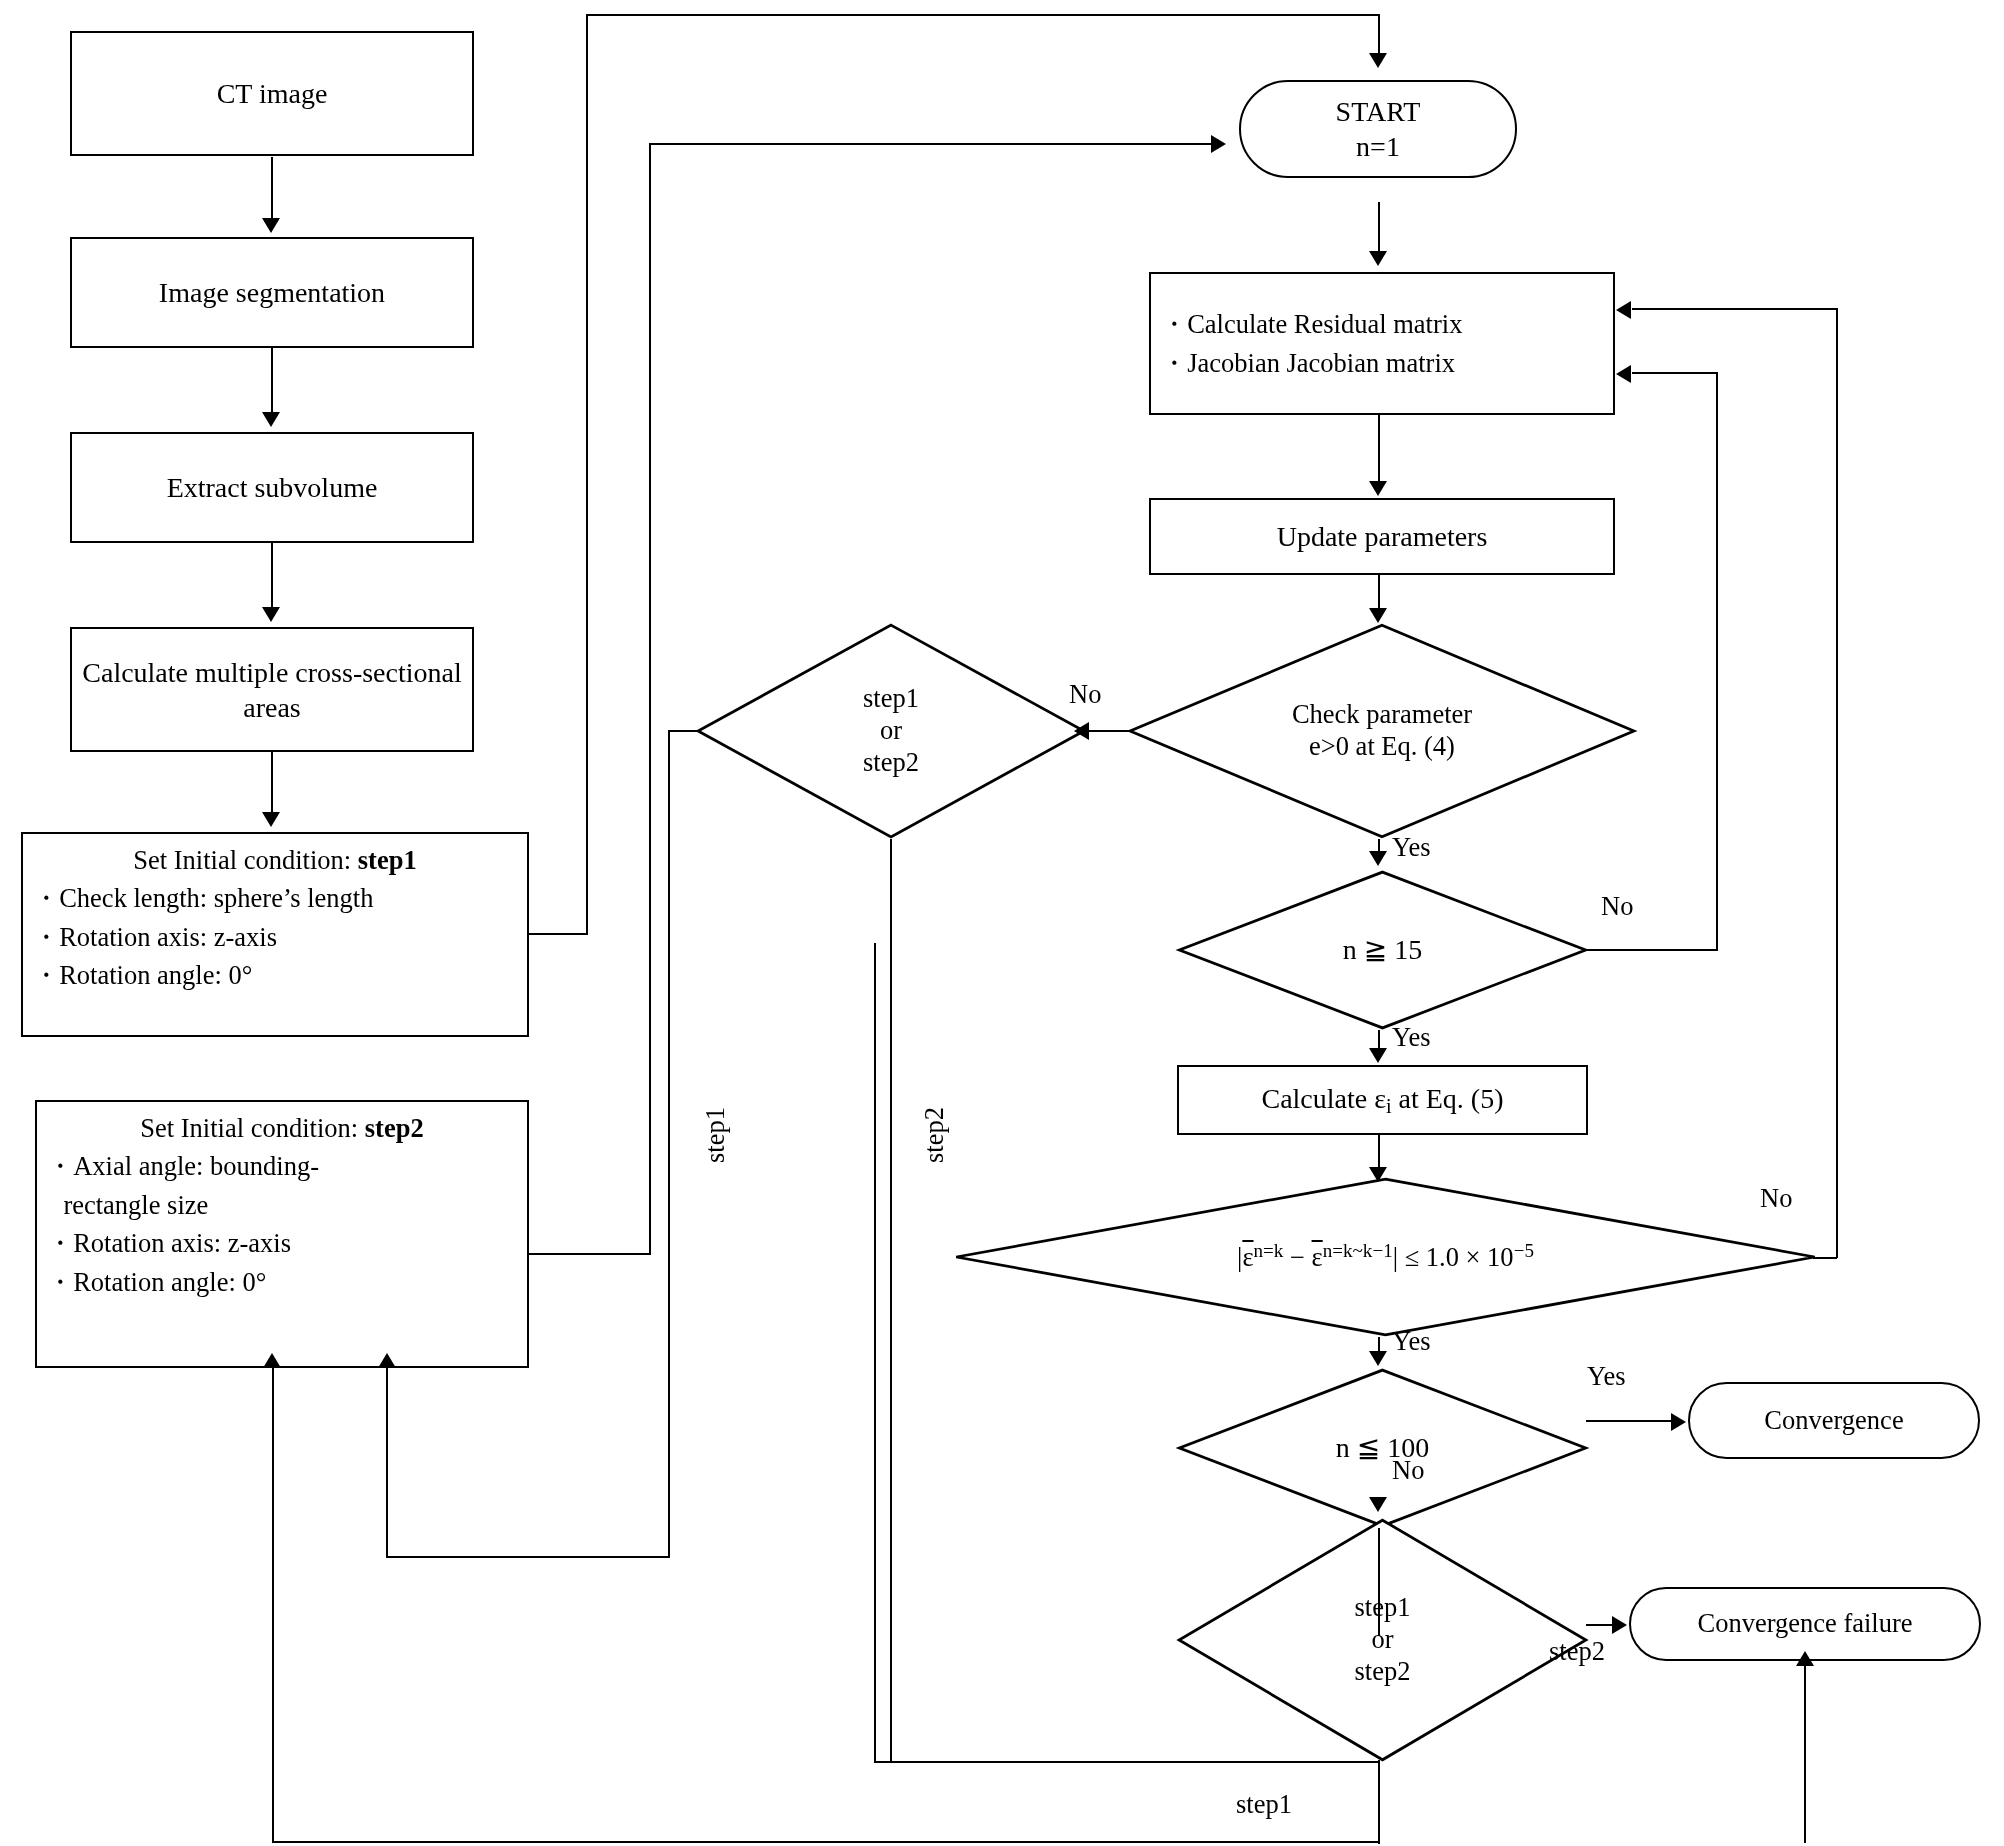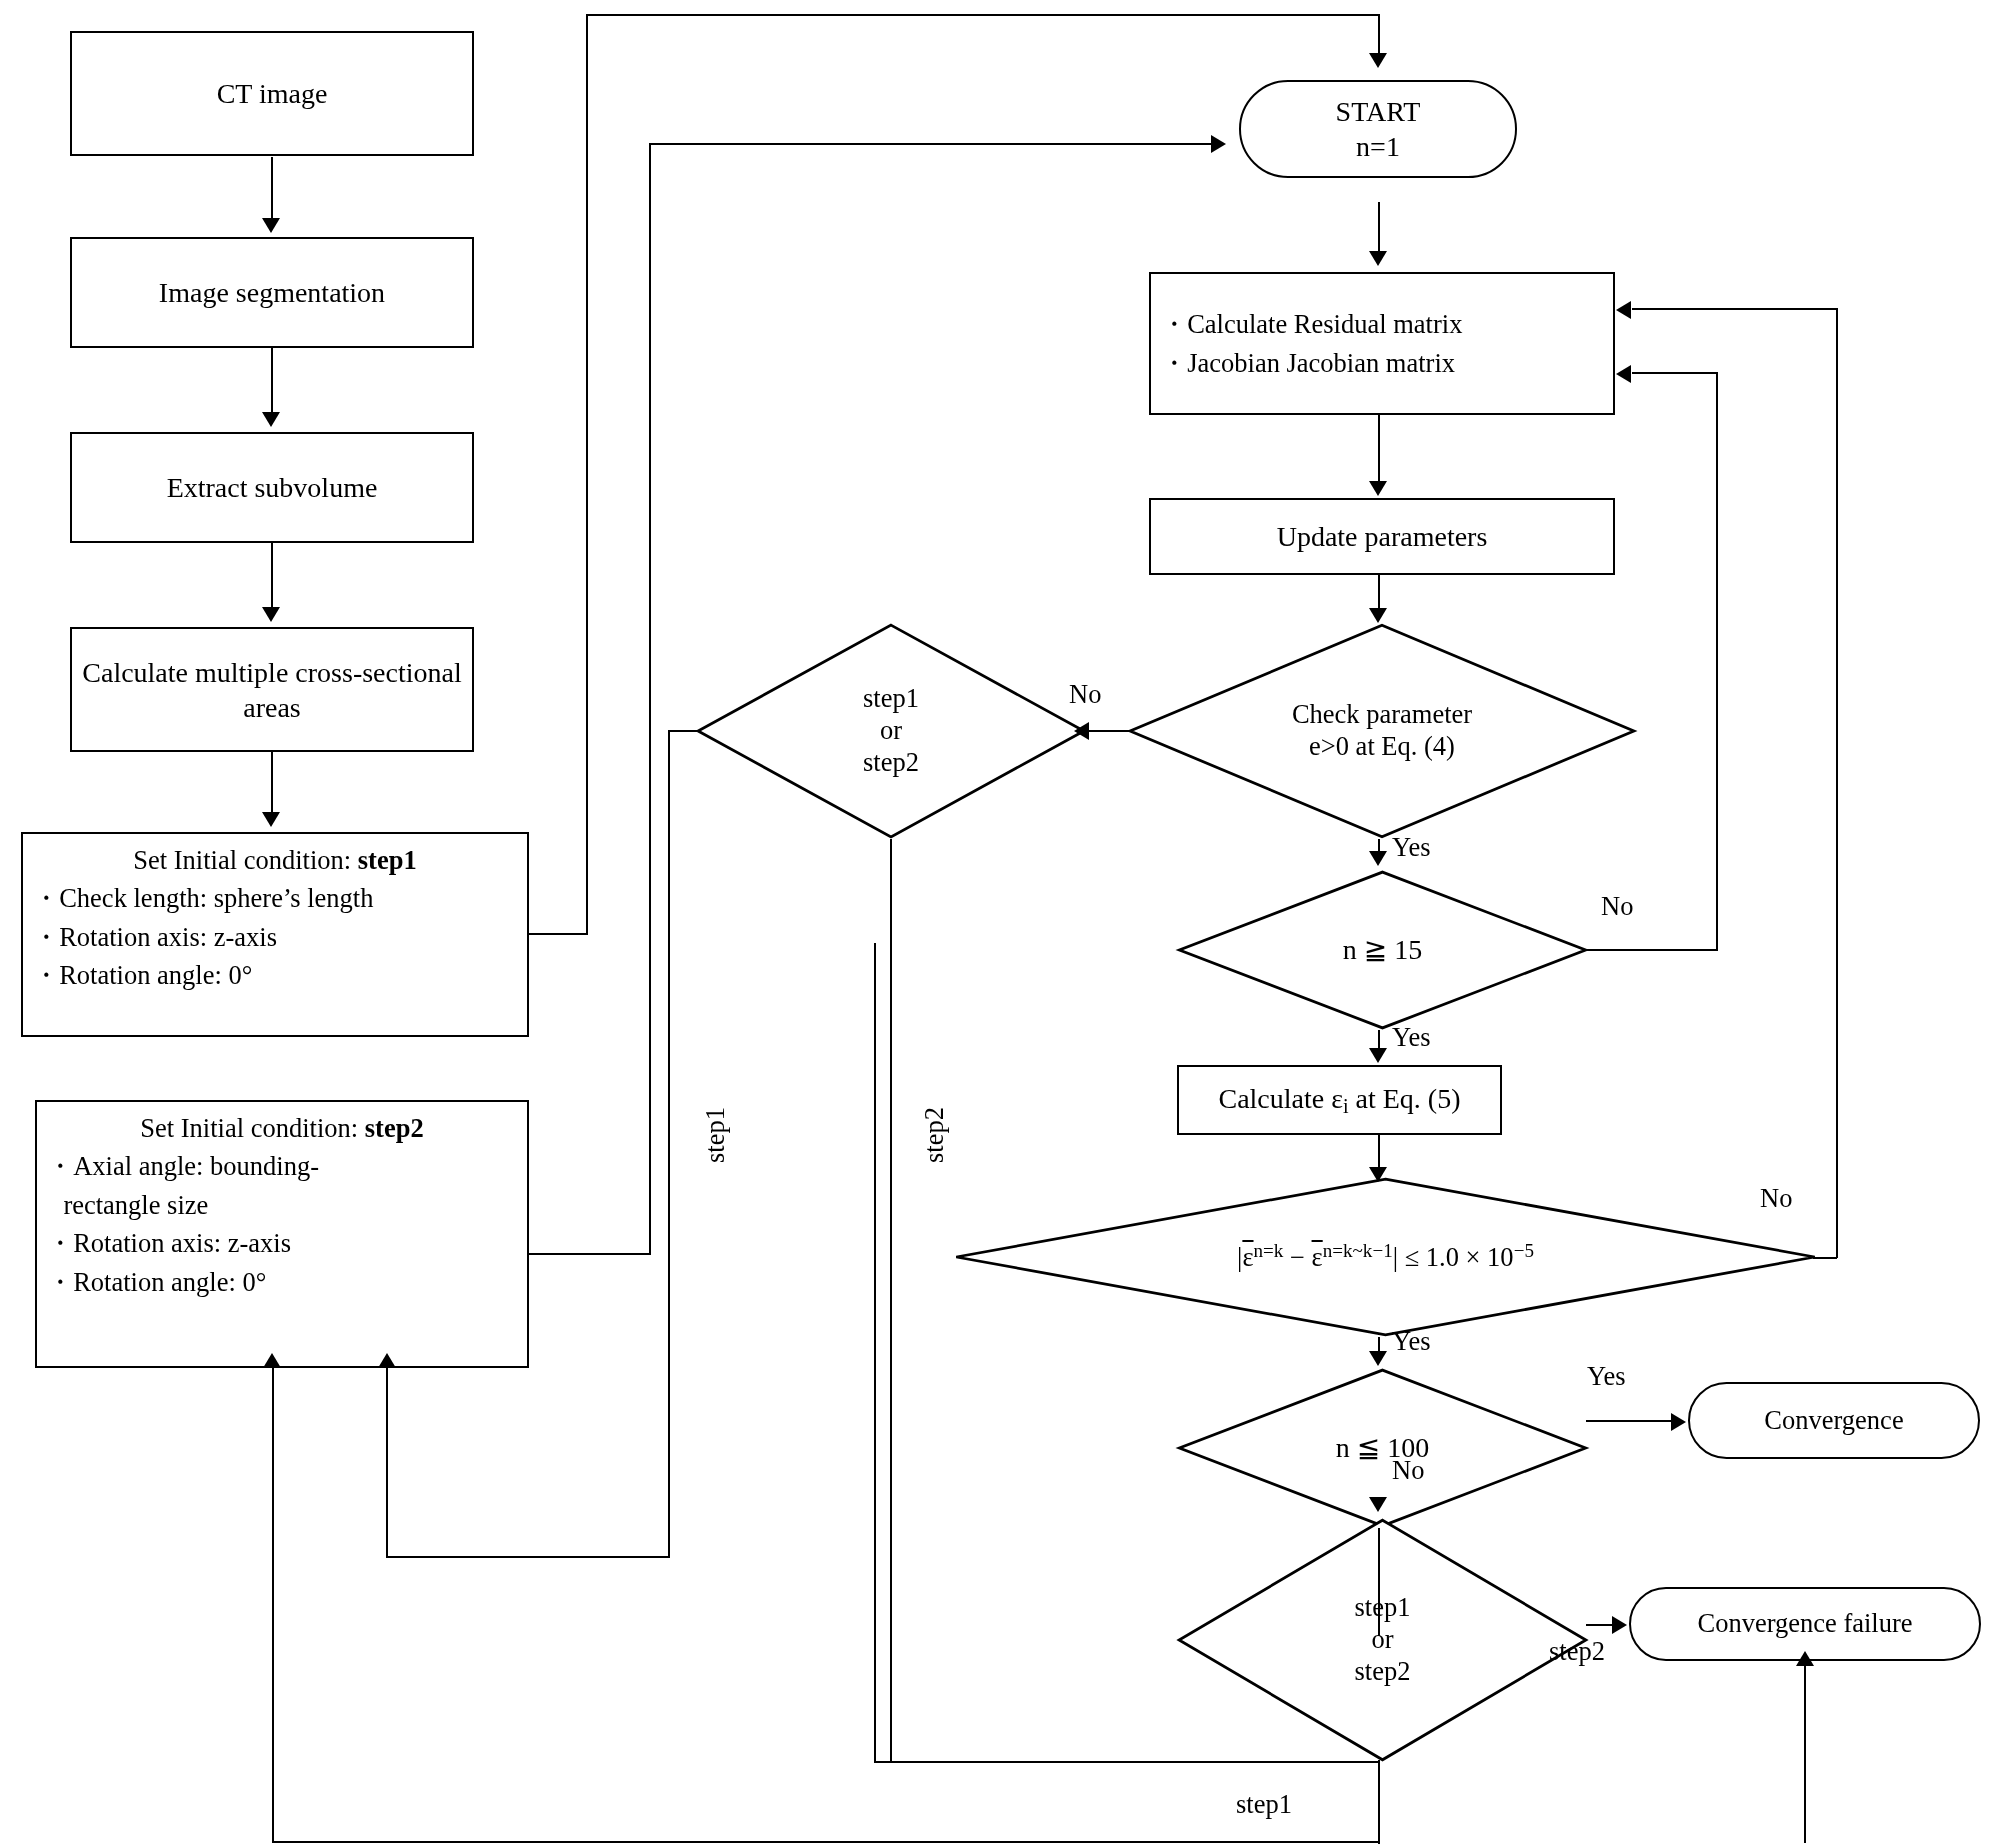--- a/index.html
+++ b/index.html
@@ -197,21 +197,21 @@
 
   <div class="diamond" style="left:1177px; top:870px; width:411px; height:160px;">
     <svg width="411" height="160" viewBox="0 0 590 230">
       <polygon points="295,3 587,115 295,227 3,115" fill="#fff" stroke="#000" stroke-width="4"></polygon>
     </svg>
     <div class="dlabel f40">
       <div>n ≧ 15</div>
     </div>
   </div>
 
-  <div class="box f40" style="left:1177px; top:1065px; width:325px; height:70px;">
+  <div class="box f40" style="left:1177px; top:1065px; width:411px; height:70px;">
     <span>Calculate ε<span class="sub">i</span> at Eq. (5)</span>
   </div>
 
   <div class="diamond" style="left:954px; top:1177px; width:863px; height:160px;">
     <svg width="863" height="160" viewBox="0 0 1240 230">
       <polygon points="620,3 1237,115 620,227 3,115" fill="#fff" stroke="#000" stroke-width="4"></polygon>
     </svg>
     <div class="dlabel f38">
       <div>
         |<span class="ovl">ε</span><span class="sup">n=k</span> − <span class="ovl">ε</span><span class="sup">n=k~k−1</span>| ≤ 1.0 × 10<span class="sup">−5</span>

